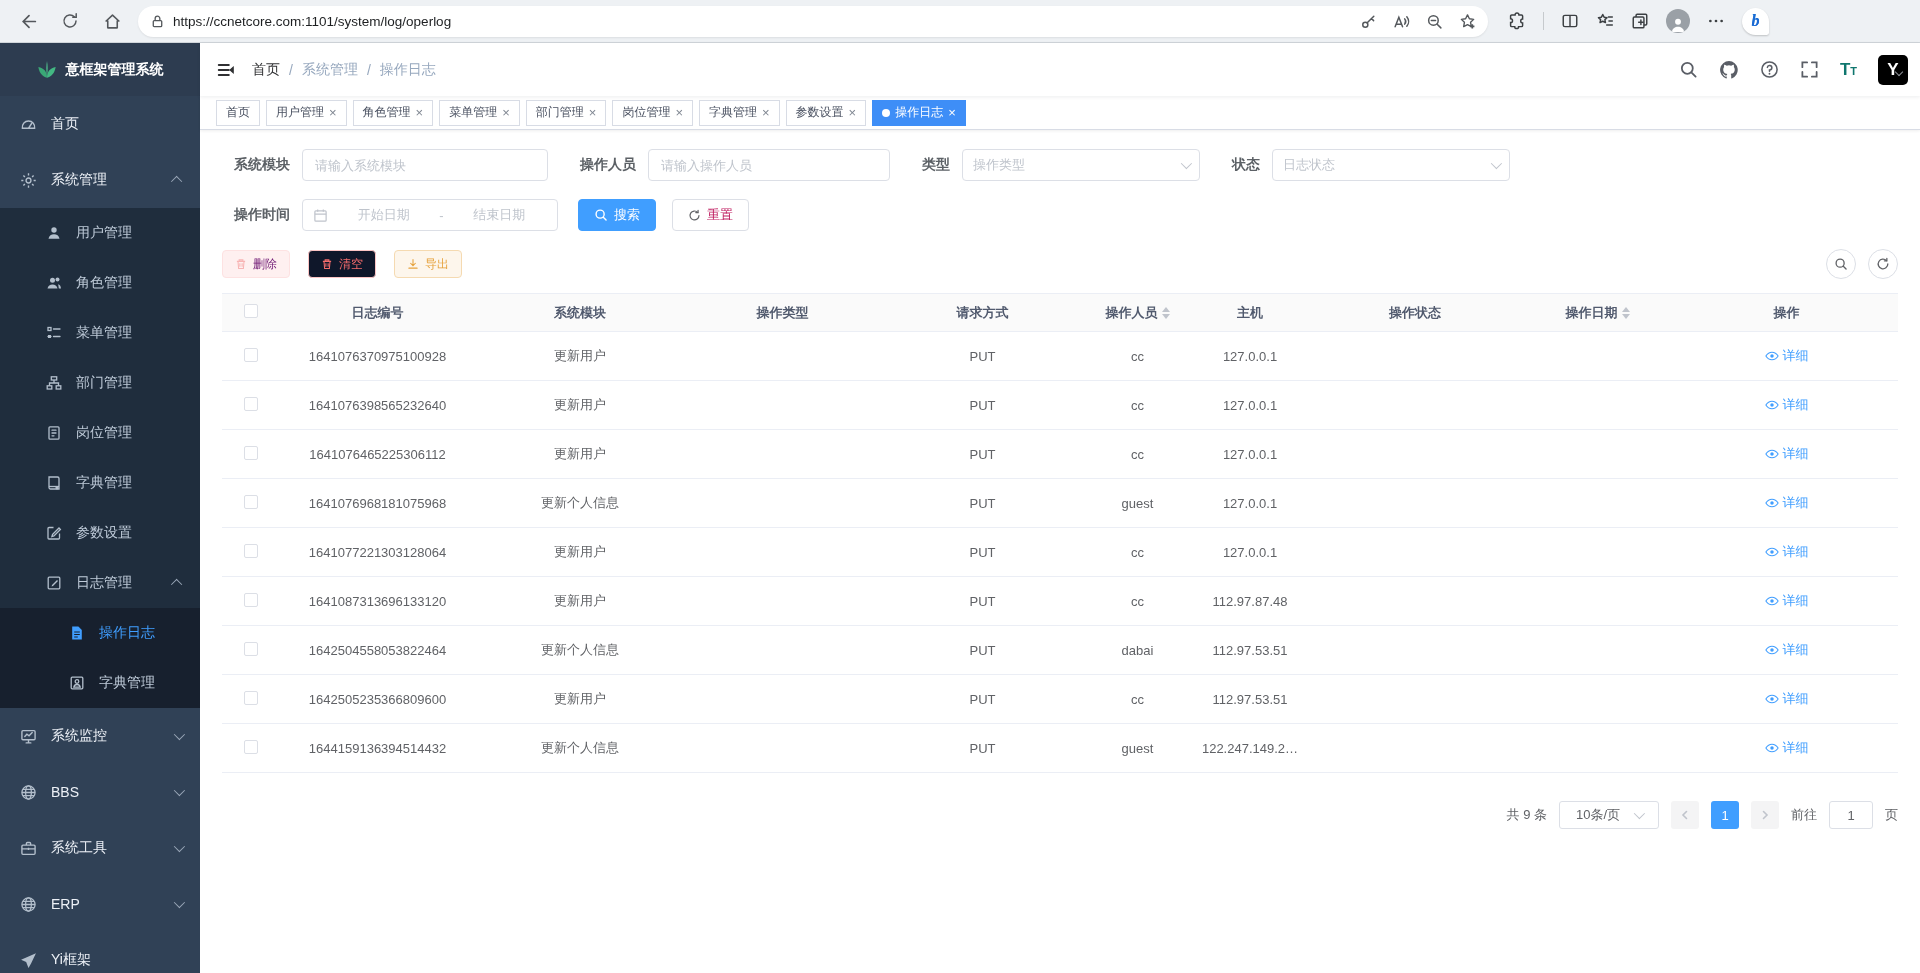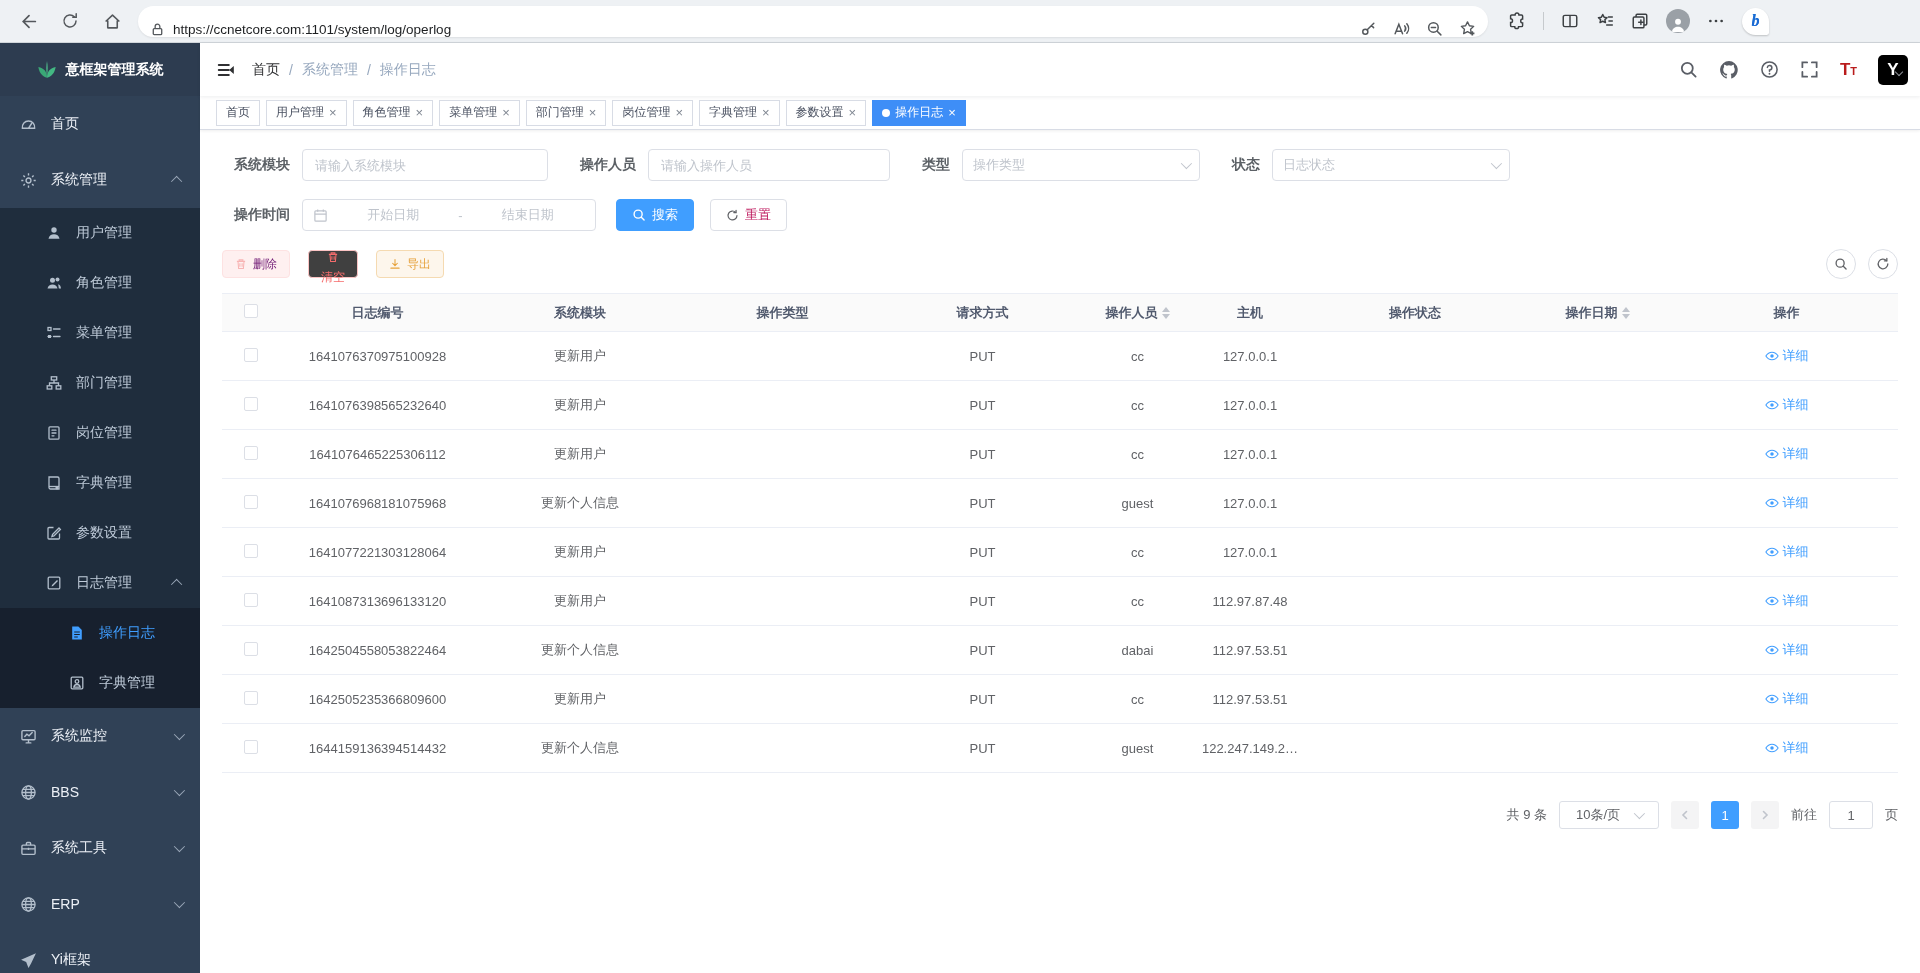--- a/index.html
+++ b/index.html
@@ -8,21 +8,21 @@
   .ic { display:inline-flex; align-items:center; justify-content:center; flex:0 0 auto; }
   svg { display:block; }
 
   
   .browser { height:43px; background:#eef1f4; border-bottom:1px solid #d0d5da;
     display:flex; align-items:center; padding:0 12px; color:#54585c; }
   .b-nav { display:flex; align-items:center; gap:10px; margin-right:10px; }
   .b-btn { width:32px; height:32px; border:none; background:transparent; border-radius:6px;
     display:flex; align-items:center; justify-content:center; color:#54585c; cursor:pointer; }
   .url-pill { flex:0 0 1350px; height:31px; background:#fff; border-radius:16px;
-    display:flex; align-items:flex-end; padding:0 12px; box-shadow:0 1px 2px rgba(0,0,0,.08); }
+    display:flex; align-items:center; padding:0 12px; box-shadow:0 1px 2px rgba(0,0,0,.08); }
   .url-text { font-size:13.5px; color:#1d1f21; margin-left:8px; flex:1; white-space:nowrap; overflow:hidden; }
   .pill-icons { display:flex; align-items:center; gap:16px; color:#54585c; }
   .b-right { display:flex; align-items:center; gap:17px; margin-left:20px; color:#3c4043; }
   .b-divider { width:1px; height:18px; background:#c6cacd; }
   .b-avatar { width:24px; height:24px; border-radius:50%; background:#9aa0a6; display:flex; align-items:flex-end; justify-content:center; overflow:hidden; }
   .bing { width:27px; height:27px; border-radius:50% 50% 8% 50%; background:#fff;
     display:flex; align-items:center; justify-content:center; box-shadow:0 1px 2px rgba(0,0,0,.2); }
   .bing b { font-size:16px; font-style:italic; background:linear-gradient(135deg,#25a3e1,#1b5cd0);
     -webkit-background-clip:text; background-clip:text; color:#1b6ad4; font-family:"Liberation Serif",serif; }
 
@@ -47,21 +47,21 @@
 
   
   .topbar { height:53px; background:#fff; display:flex; align-items:center; padding:0 18px 0 16px;
     box-shadow:0 1px 4px rgba(0,21,41,.08); position:relative; z-index:5; }
   .hamburger { color:#303133; margin-right:16px; cursor:pointer; }
   .bc { display:flex; align-items:center; gap:9px; font-size:14px; }
   .bc-first { color:#303133; cursor:pointer; }
   .bc-sep { color:#97a8be; }
   .bc-item { color:#97a8be; }
   .top-right { margin-left:auto; display:flex; align-items:center; gap:21px; color:#5a5e66; }
-  .size-ic { font-weight:bold; color:#b91c1c; font-size:17px; line-height:1; cursor:pointer; }
+  .size-ic { font-weight:bold; color:#0f766e; font-size:17px; line-height:1; cursor:pointer; }
   .size-ic small { font-size:11px; }
   .yi-avatar { width:30px; height:30px; background:#000; color:#fff; border-radius:5px;
     display:flex; align-items:center; justify-content:center; font-weight:bold; font-size:17px; cursor:pointer; }
   .caret-mini { width:6px; height:6px; border-right:1.4px solid #8e9299; border-bottom:1.4px solid #8e9299;
     transform:rotate(45deg); margin:14px 0 0 -12px; }
 
   
   .tags { height:34px; background:#fff; border-bottom:1px solid #d8dce5;
     box-shadow:0 1px 3px rgba(0,0,0,.07); display:flex; align-items:center; padding:0 16px; gap:6px; }
   .tag { height:26px; display:inline-flex; align-items:center; gap:5px; padding:0 9px;
@@ -78,33 +78,33 @@
   .fitem label { font-size:14px; font-weight:bold; color:#5c6166; margin-right:12px; white-space:nowrap; }
   .inp { height:32px; border:1px solid #dcdfe6; border-radius:4px; padding:0 12px; font-size:13px;
     color:#606266; outline:none; font-family:inherit; }
   .inp::placeholder { color:#bfc4cc; }
   .w246 { width:246px; } .w242 { width:242px; }
   .sel { height:32px; width:238px; border:1px solid #dcdfe6; border-radius:4px; display:flex;
     align-items:center; padding:0 10px; cursor:pointer; background:#fff; }
   .sel .ph { font-size:13px; color:#bfc4cc; flex:1; }
   .chev { width:8px; height:8px; border-right:1.4px solid #c0c4cc; border-bottom:1.4px solid #c0c4cc;
     transform:rotate(45deg) translateY(-2px); }
-  .daterange { height:32px; width:294px; border:1px solid #dcdfe6; border-radius:4px; display:flex;
+  .daterange { height:32px; width:256px; border:1px solid #dcdfe6; border-radius:4px; display:flex;
     align-items:center; padding:0 10px; gap:8px; background:#fff; color:#bfc4cc; font-size:13px; }
   .daterange .dph { flex:1; text-align:center; }
   .btn { height:32px; border-radius:4px; border:1px solid #dcdfe6; background:#fff; color:#be185d;
     font-size:13px; display:inline-flex; align-items:center; gap:6px; padding:0 15px; cursor:pointer;
     font-family:inherit; }
   .btn.primary { background:#409eff; border-color:#409eff; color:#fff; }
   .ml16 { margin-left:16px; } .ml20 { margin-left:20px;justify-content:space-between; }
 
   .toolbar { display:flex; align-items:center; margin-bottom:14px; }
   .btn.sm { height:28px; padding:0 12px; font-size:12px; margin-right:18px; }
   .btn.danger-dis { background:#fef0f0; border-color:#fde2e2; color:#701a75; cursor:not-allowed; }
-  .btn.danger { background:#404040; border-color:#fbc4c4; color:#f56c6c;flex-direction:column; }
+  .btn.danger { background:#0f172a; border-color:#fbc4c4; color:#f56c6c; }
   .btn.warning { background:#fdf6ec; border-color:#f5dab1; color:#e6a23c; }
   .tb-right { margin-left:auto; display:flex; align-items:center; gap:12px; }
   .circle-btn { width:30px; height:30px; border-radius:50%; border:1px solid #dcdfe6; background:#fff;
     display:flex; align-items:center; justify-content:center; color:#606266; cursor:pointer; }
 
   
   table { border-collapse:collapse; width:1676px; table-layout:fixed; }
   thead th { background:#fafafa; border-top:1px solid #ebeef5; border-bottom:1px solid #ebeef5;
     height:38px; font-size:13px; color:#515a6e; font-weight:bold; }
   tbody td { height:49px; border-bottom:1px solid #ebeef5; font-size:13px; color:#606266; text-align:center; }

